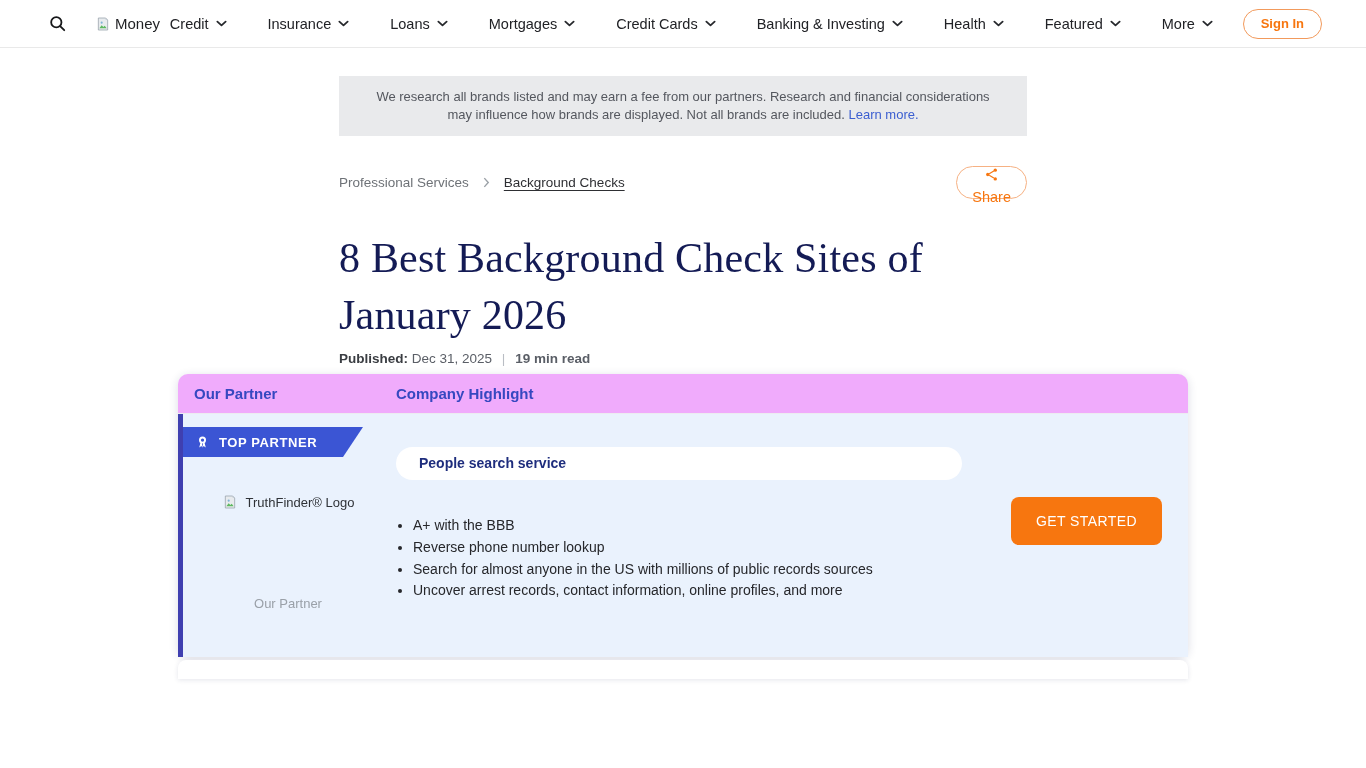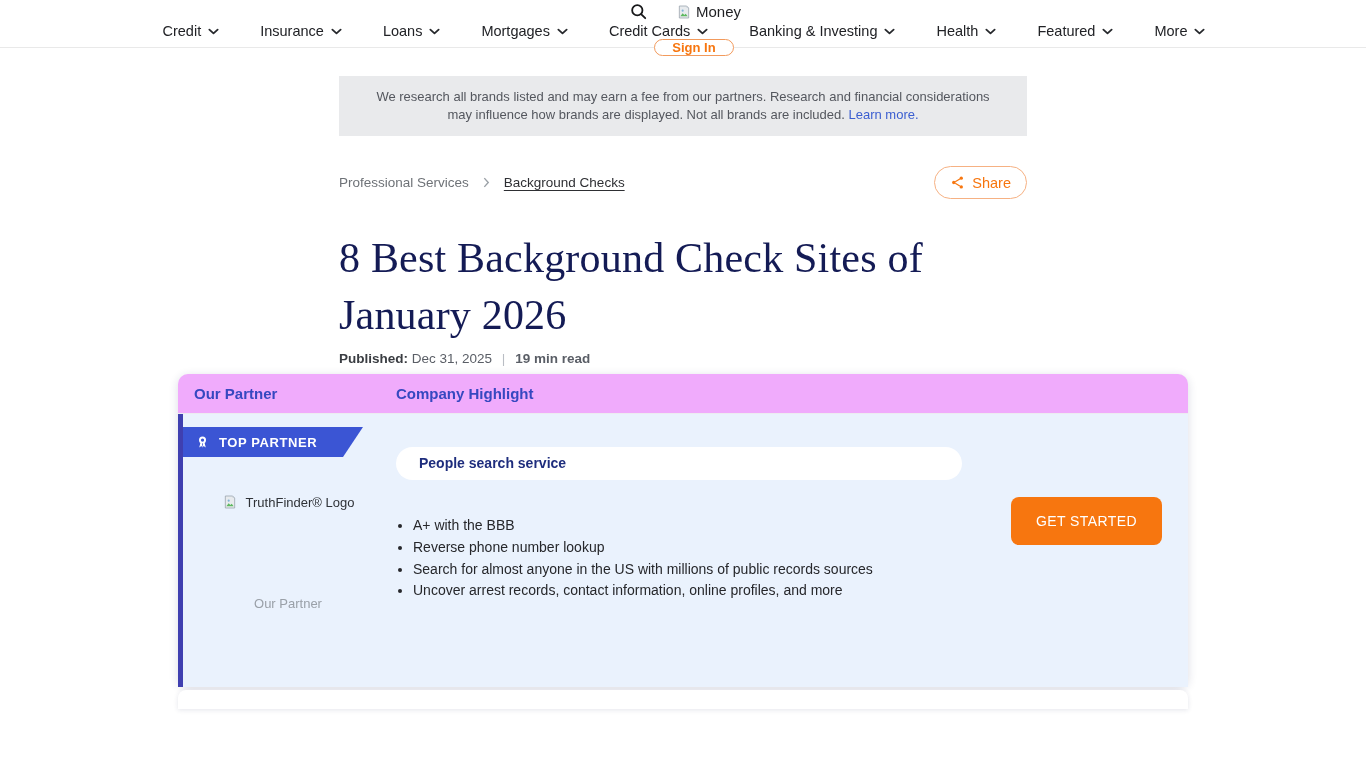--- a/index.html
+++ b/index.html
@@ -7,21 +7,21 @@
   body {
     width: 1366px; height: 768px; overflow: hidden;
     background: #ffffff;
     font-family: "Liberation Sans", sans-serif;
     color: #26272b;
   }
 
   
   .topnav {
     height: 48px; background: #fff; border-bottom: 1px solid #e9e9e9;
-    display: flex; align-items: center; padding: 0 44px 0 46px; flex-direction: column;
+    display: flex; align-items: center; padding: 0 44px 0 46px;
   }
   .nav-left { display: flex; align-items: center; gap: 26px; }
   .search-btn { display: inline-flex; align-items: center; cursor: pointer; background: none; border: none; padding: 2px; }
   .logo { display: inline-flex; align-items: center; gap: 4px; font-size: 15px; color: #1f2023; }
   .nav-menu { flex: 1; display: flex; justify-content: center; align-items: center; gap: 41px; }
   .nav-item { display: inline-flex; align-items: center; gap: 7px; font-size: 14.5px; color: #212226; cursor: pointer; white-space: nowrap; }
   .signin-btn {
     margin-left: 20px; height: 30px; padding: 0 17px;
     border: 1.5px solid #f29a5c; border-radius: 16px; background: #fff;
     color: #f7760f; font-size: 13px; font-weight: bold; cursor: pointer;
@@ -39,20 +39,21 @@
 
   .breadcrumb-row { margin-top: 30px; display: flex; justify-content: space-between; align-items: center; height: 33px; }
   .breadcrumb { display: flex; align-items: center; gap: 14px; font-size: 13.5px; }
   .crumb-parent { color: #6e7277; }
   .crumb-current { color: #2e2f33; font-weight: 500; text-decoration: underline; text-underline-offset: 3px; cursor: pointer; text-align: center; }
   .share-btn {
     display: inline-flex; align-items: center; gap: 7px; height: 33px; padding: 0 15px;
     border: 1px solid #f6b183; border-radius: 18px; background: #fff;
     color: #f7760f; font-size: 14.5px; cursor: pointer;
     font-family: "Liberation Sans", sans-serif;
+    flex-direction: column;
   }
 
   .article-title {
     margin: 31px 0 0; font-family: "Liberation Serif", serif; font-weight: 400;
     font-size: 42px; line-height: 57px; color: #141b55; letter-spacing: 0.2px;
   }
   .byline { margin-top: 22px; font-size: 13.5px; color: #3a3d42; }
   .byline .label { font-weight: bold; }
   .byline a { color: #3f62c6; text-decoration: none; cursor: pointer; }
   .byline .sep { color: #3a3d42; margin: 0 4px; }
@@ -67,21 +68,21 @@
 
   .partner-card {
     margin-top: 8px; background: #f0abfc; border-radius: 10px;
     box-shadow: 0 2px 10px rgba(30,40,90,0.16);
   }
   .card-header { height: 40px; display: flex; align-items: center; padding-left: 16px; border-bottom: 1px solid #ececf1; }
   .card-header .col1 { width: 202px; font-size: 15px; font-weight: bold; color: #3648c0; }
   .card-header .col2 { font-size: 15px; font-weight: bold; color: #3648c0; }
 
   .partner-row {
-    position: relative; height: 273px; background: #eaf2fd;
+    position: relative; height: 243px; background: #eaf2fd;
     border-left: 5px solid #3f3fb0;
   }
   .top-partner-badge {
     position: absolute; top: 13px; left: 0; width: 180px; height: 30px;
     background: #3b55d4; color: #fff; display: flex; align-items: center; gap: 9px;
     padding-left: 12px; font-size: 13px; font-weight: bold; letter-spacing: 0.6px;
     clip-path: polygon(0 0, 100% 0, calc(100% - 20px) 100%, 0 100%);
   }
   .logo-cell {
     position: absolute; left: 10px; top: 80px; width: 190px;

